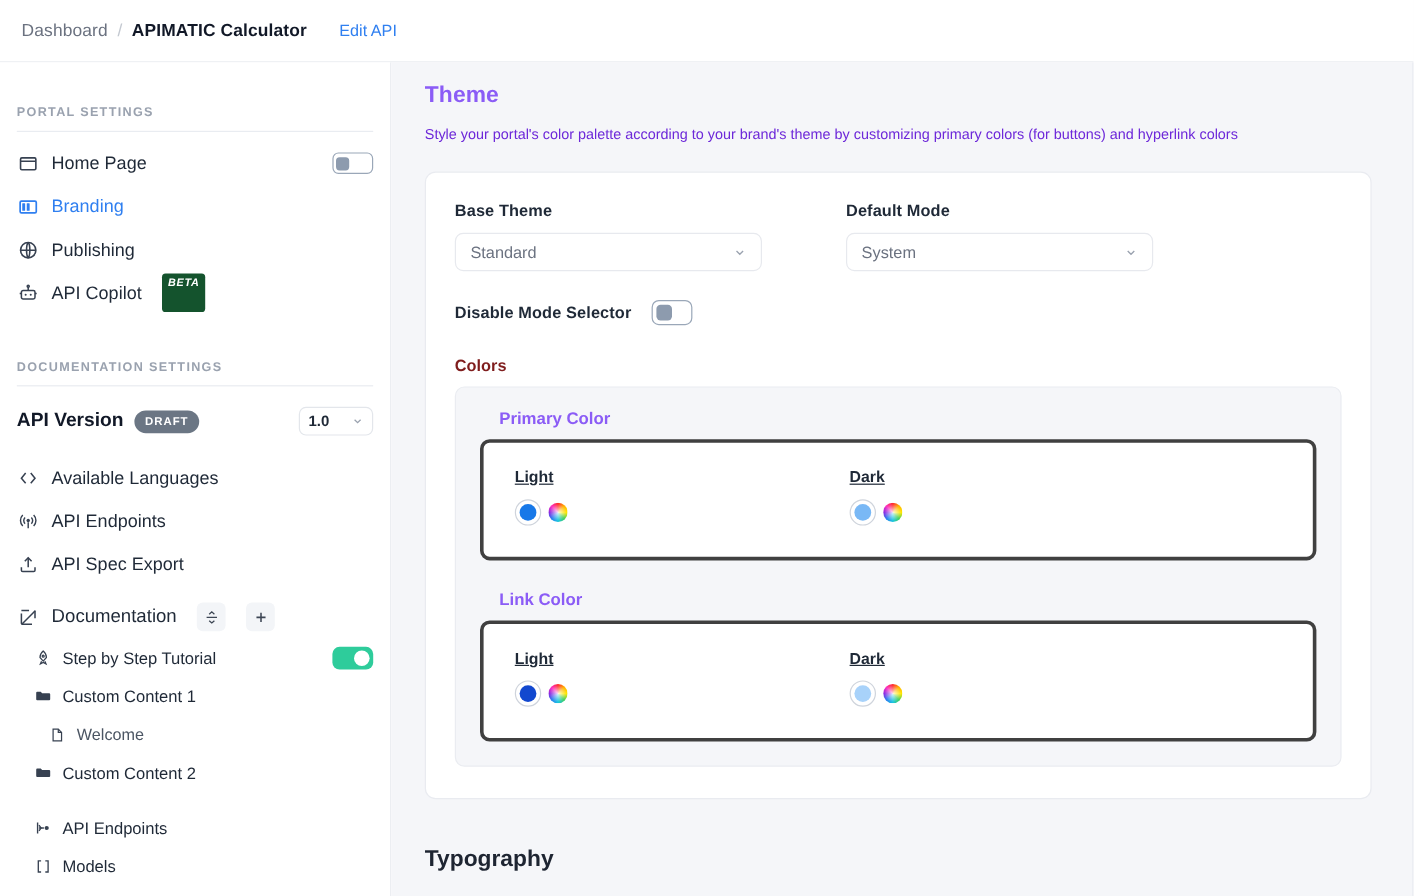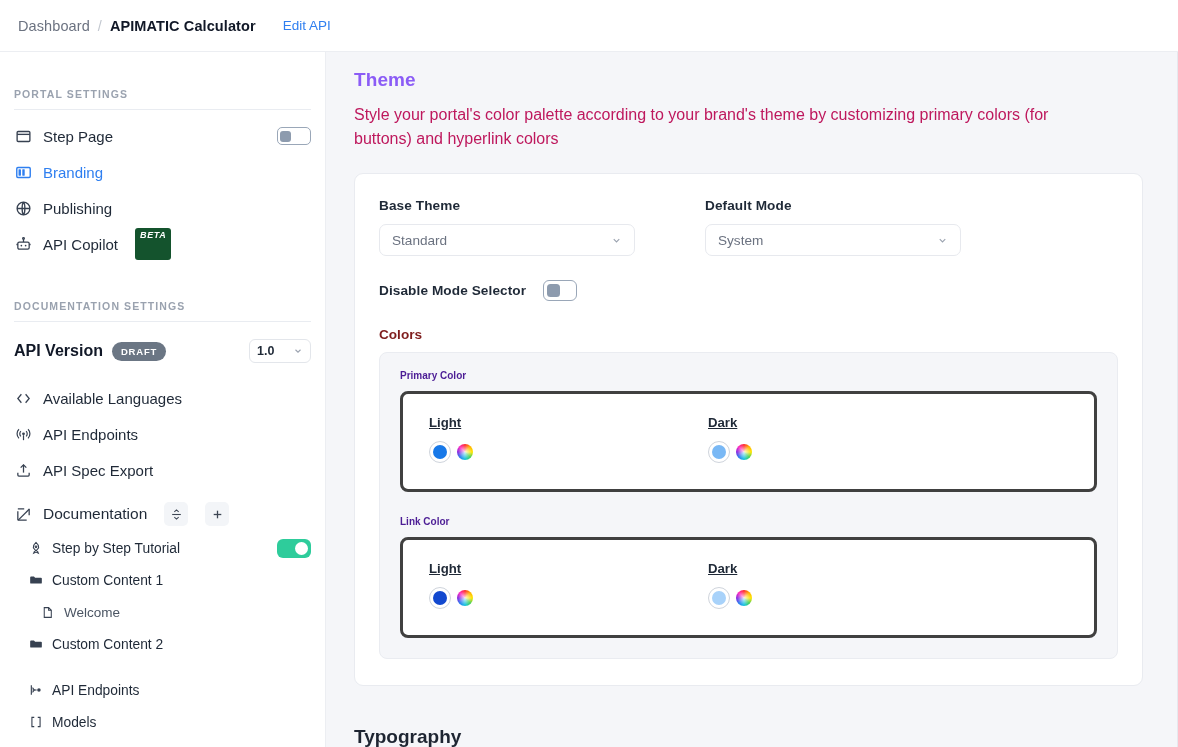--- a/index.html
+++ b/index.html
@@ -196,23 +196,23 @@
   .main-inner { padding: 17px 34px 0 28px; }
 
   .page-title {
     font-size: 19px;
     font-weight: 700;
     color: #8b5cf6;
     letter-spacing: .1px;
   }
   .page-desc {
     margin-top: 12px;
-    font-size: 16px;
+    font-size: 12px;
     line-height: 1.5;
-    color: #be185d;
+    color: #6d28d9;
     max-width: 710px;
   }
 
   .card {
     margin-top: 22px;
     background: #ffffff;
     border: 1px solid #e9ebf0;
     border-radius: 9px;
     padding: 24px 24px 26px 24px;
   }
@@ -264,24 +264,25 @@
     color: #7f1d1d;
   }
   .colors-box {
     margin-top: 10px;
     background: #f5f6f9;
     border: 1px solid #eaecf1;
     border-radius: 8px;
     padding: 17px 20px 20px 20px;
   }
   .color-group-label {
-    font-size: 10px;
-    font-weight: 700;
-    color: #4c1d95;
+    font-size: 14px;
+    font-weight: 700;
+    color: #8b5cf6;
     margin-bottom: 10px;
+    margin-left: 16px;
   }
   .color-group-label.second { margin-top: 24px; }
   .color-panel {
     background: #ffffff;
     border: 3px solid #404040;
     border-radius: 8px;
     padding: 21px 26px 26px 26px;
     display: flex;
     gap: 0;
     text-decoration: underline;
@@ -335,21 +336,21 @@
 
     <div class="section-head">PORTAL SETTINGS</div>
 
     <div class="nav-row">
       <span class="ico">
         <svg width="17" height="17" viewBox="0 0 24 24" fill="none" stroke="currentColor" stroke-width="1.9">
           <rect x="3" y="5" width="18" height="14" rx="1.5"></rect>
             <line x1="3" y1="9" x2="21" y2="9"></line>
         </svg>
       </span>
-      <span class="label">Step Page</span>
+      <span class="label">Home Page</span>
       <span class="toggle push-right">
         <span class="knob"></span>
       </span>
     </div>
 
     <div class="nav-row active">
       <span class="ico">
         <svg width="17" height="17" viewBox="0 0 24 24" fill="currentColor">
           <rect x="2.5" y="5" width="19" height="14" rx="1.6" fill="none" stroke="currentColor" stroke-width="2"></rect>
           <rect x="5" y="7.5" width="3.4" height="9" rx="0.6"></rect>

